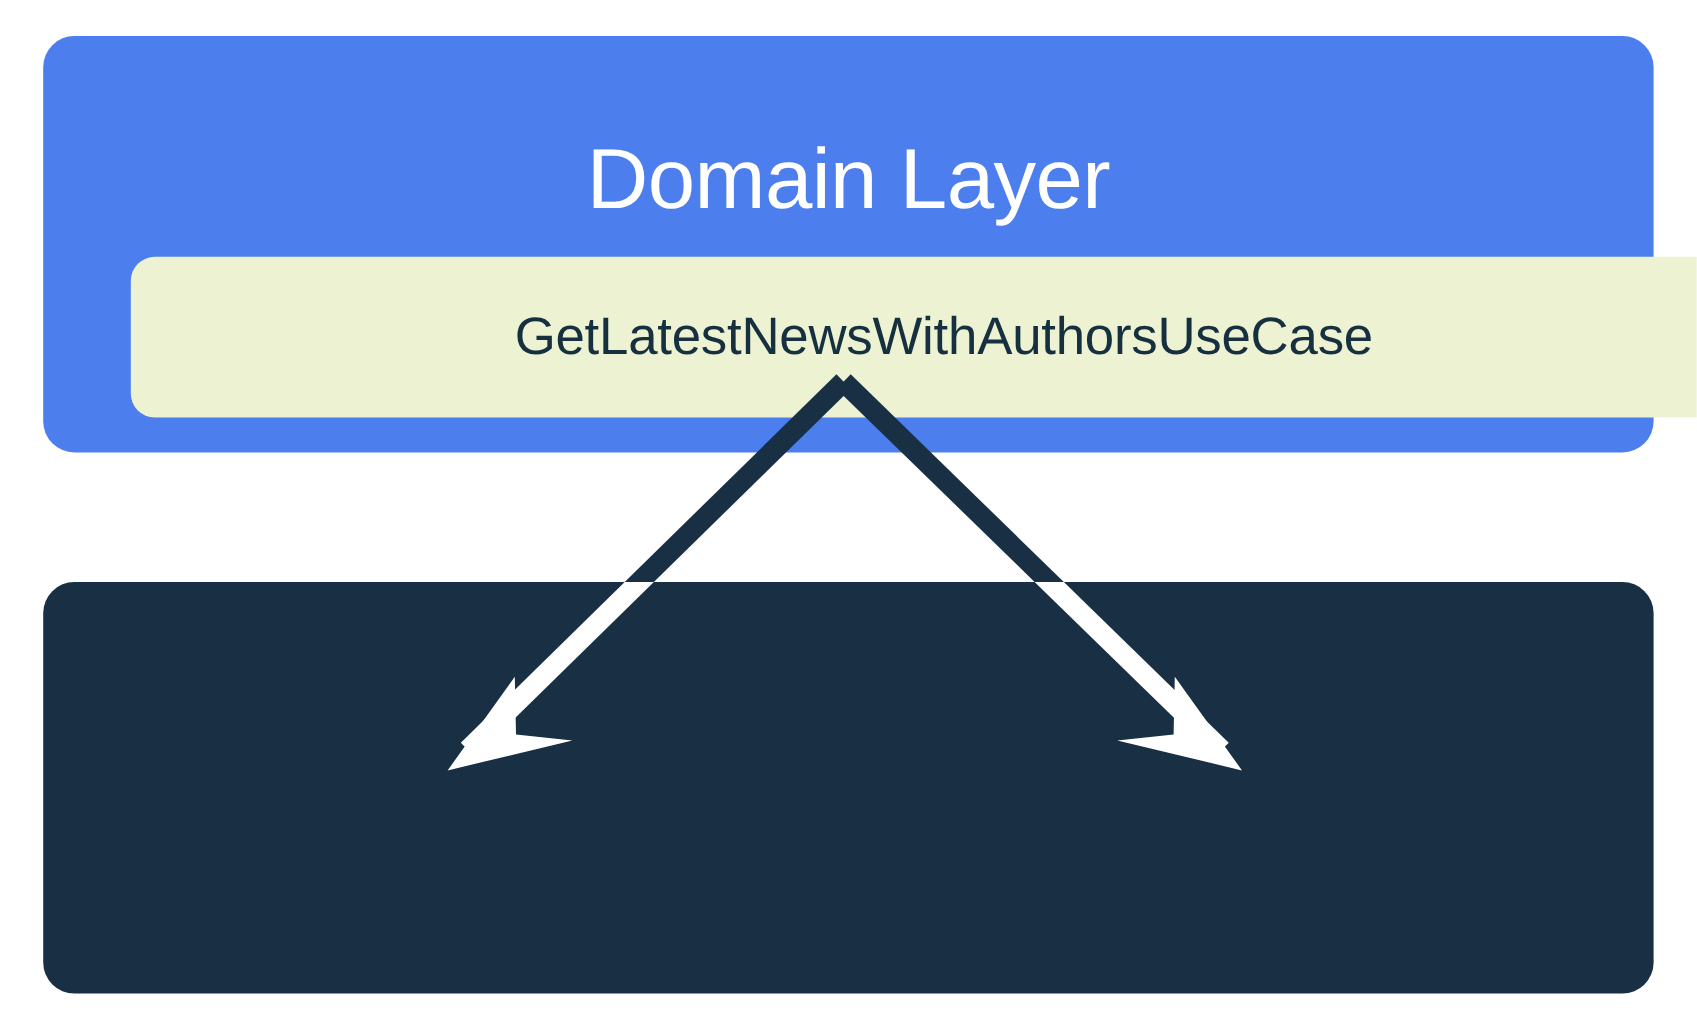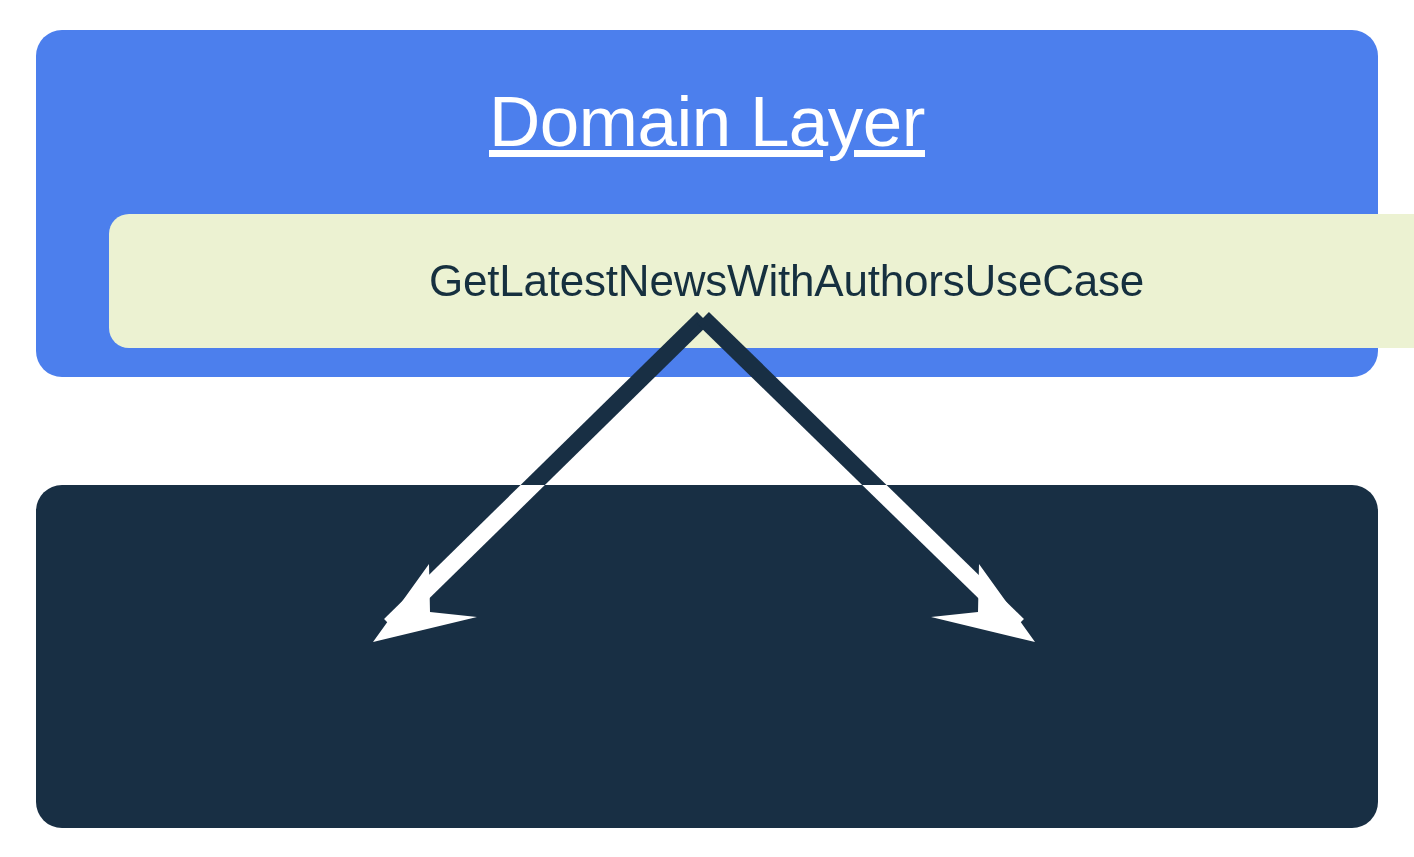--- a/index.html
+++ b/index.html
@@ -52,21 +52,21 @@
     text-align: center;
     color: #ffffff;
     font-size: 71px;
     font-weight: 400;
     letter-spacing: -0.5px;
     line-height: 1;
     white-space: nowrap;
     font-family: "Liberation Sans", sans-serif;
   }
 
-  #domain-layer-title { top: 56px; text-decoration: underline; }
+  #domain-layer-title { top: 84px; }
 
   
   .component-card {
     position: absolute;
     box-sizing: border-box;
     border-radius: 20px;
     display: flex;
     align-items: center;
     justify-content: center;
   }

